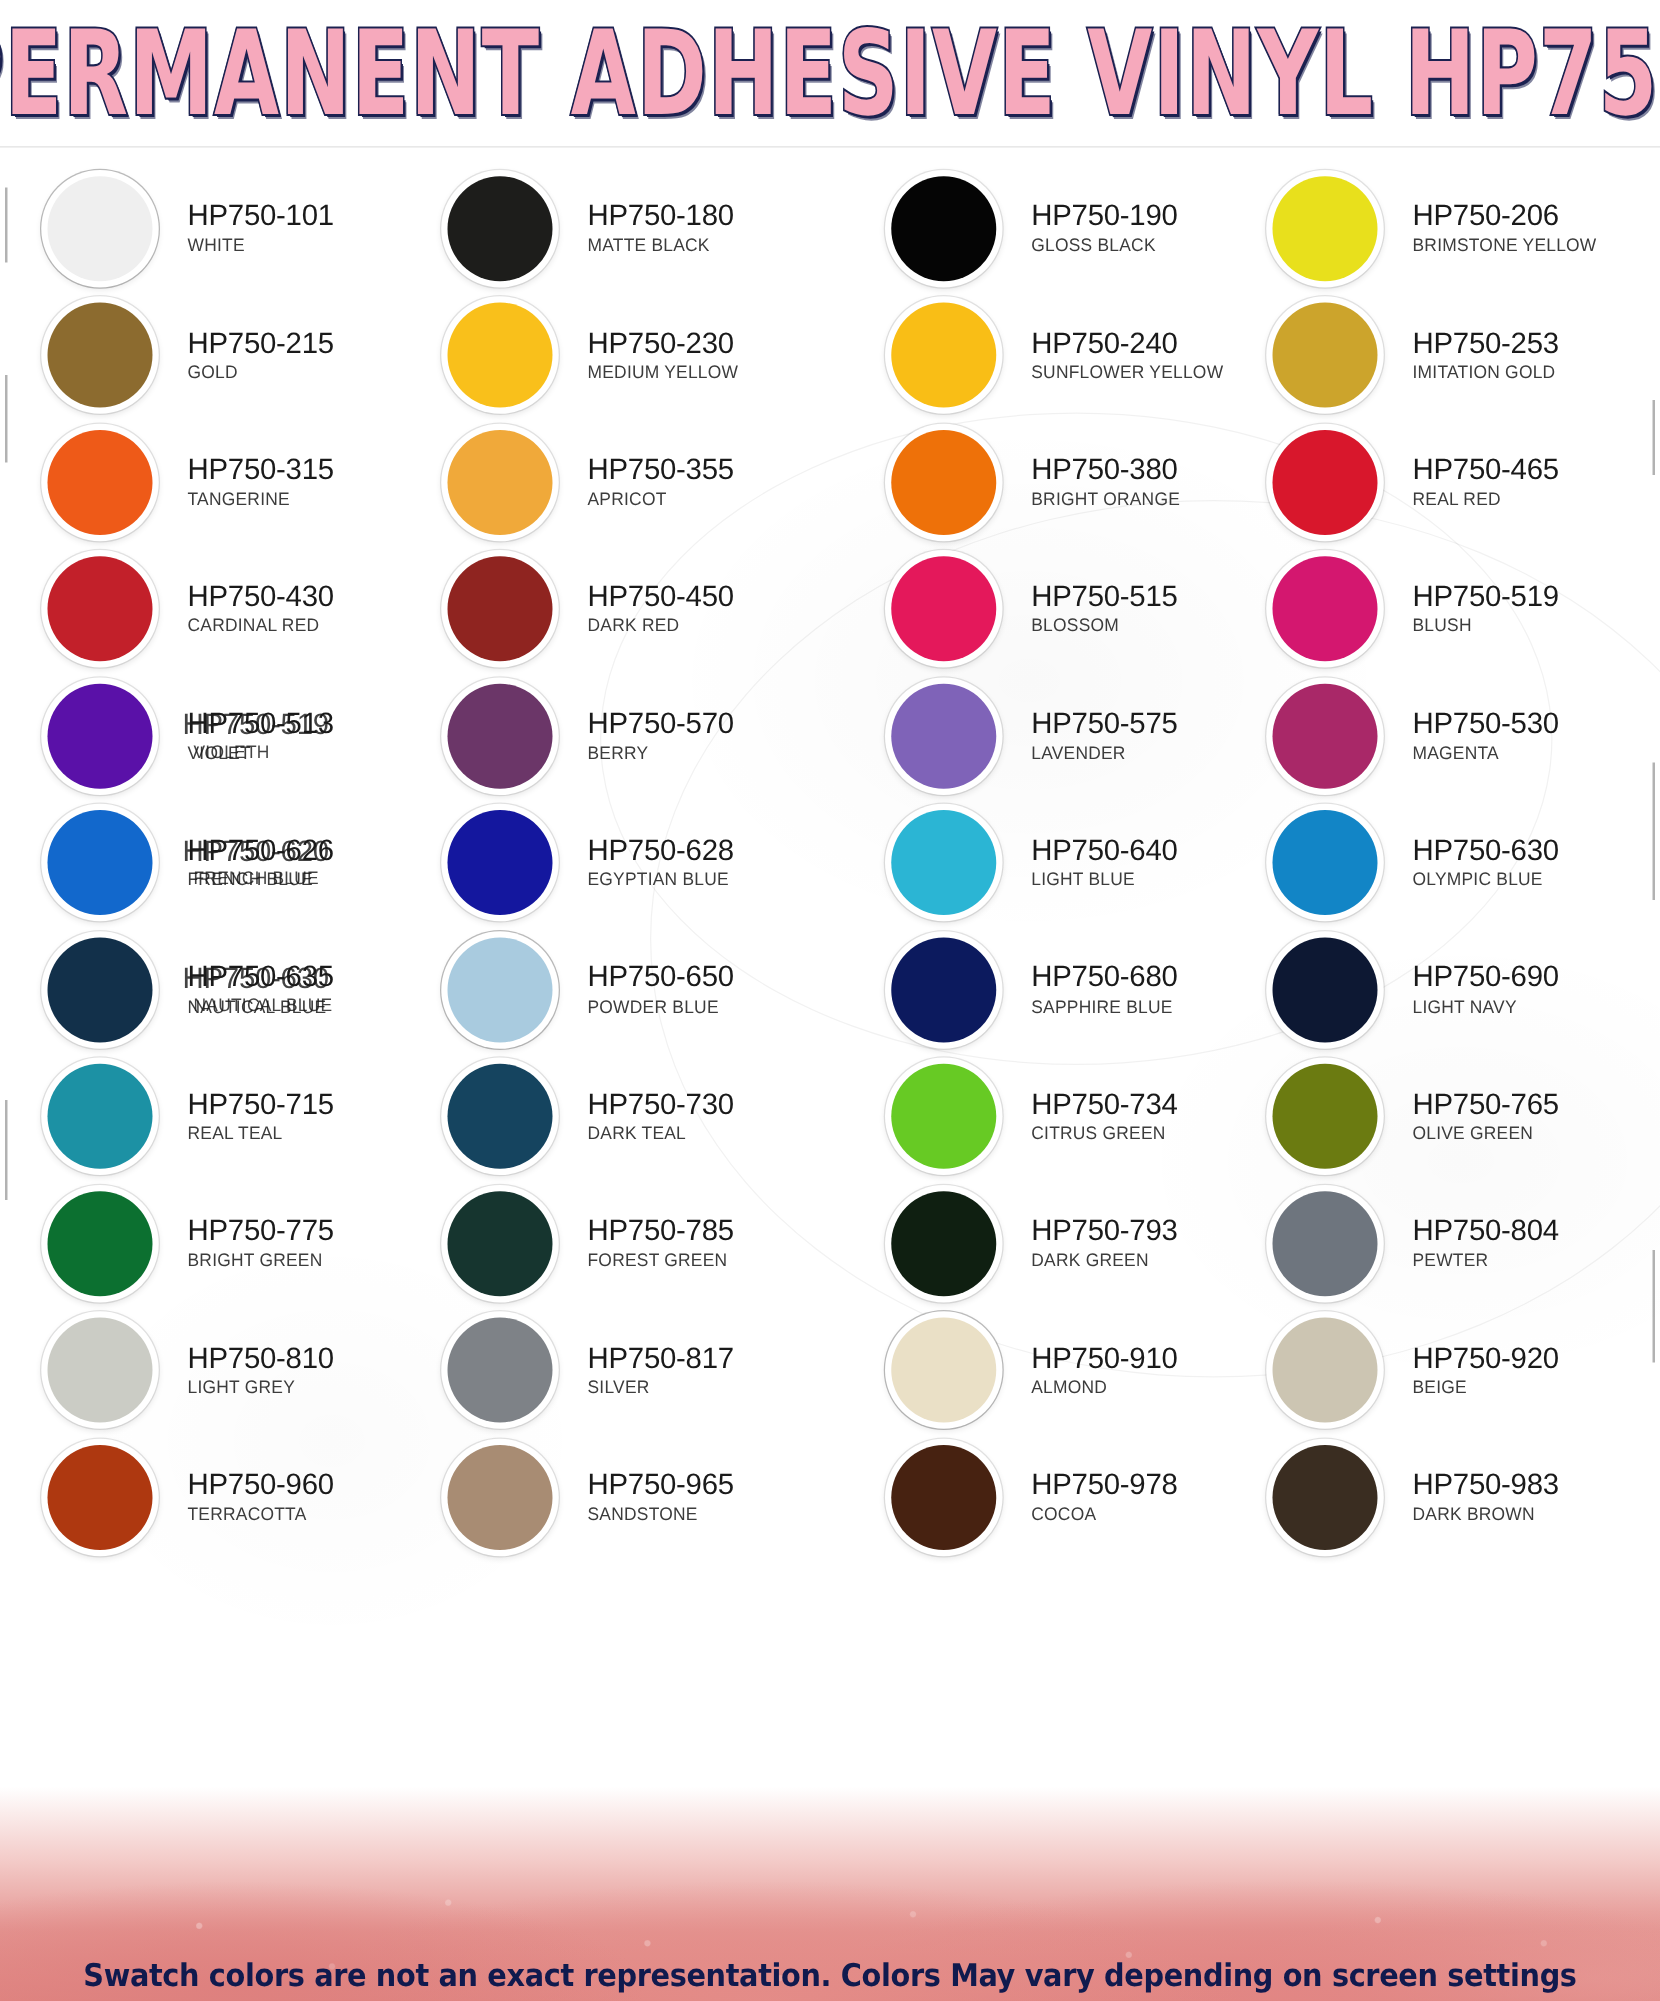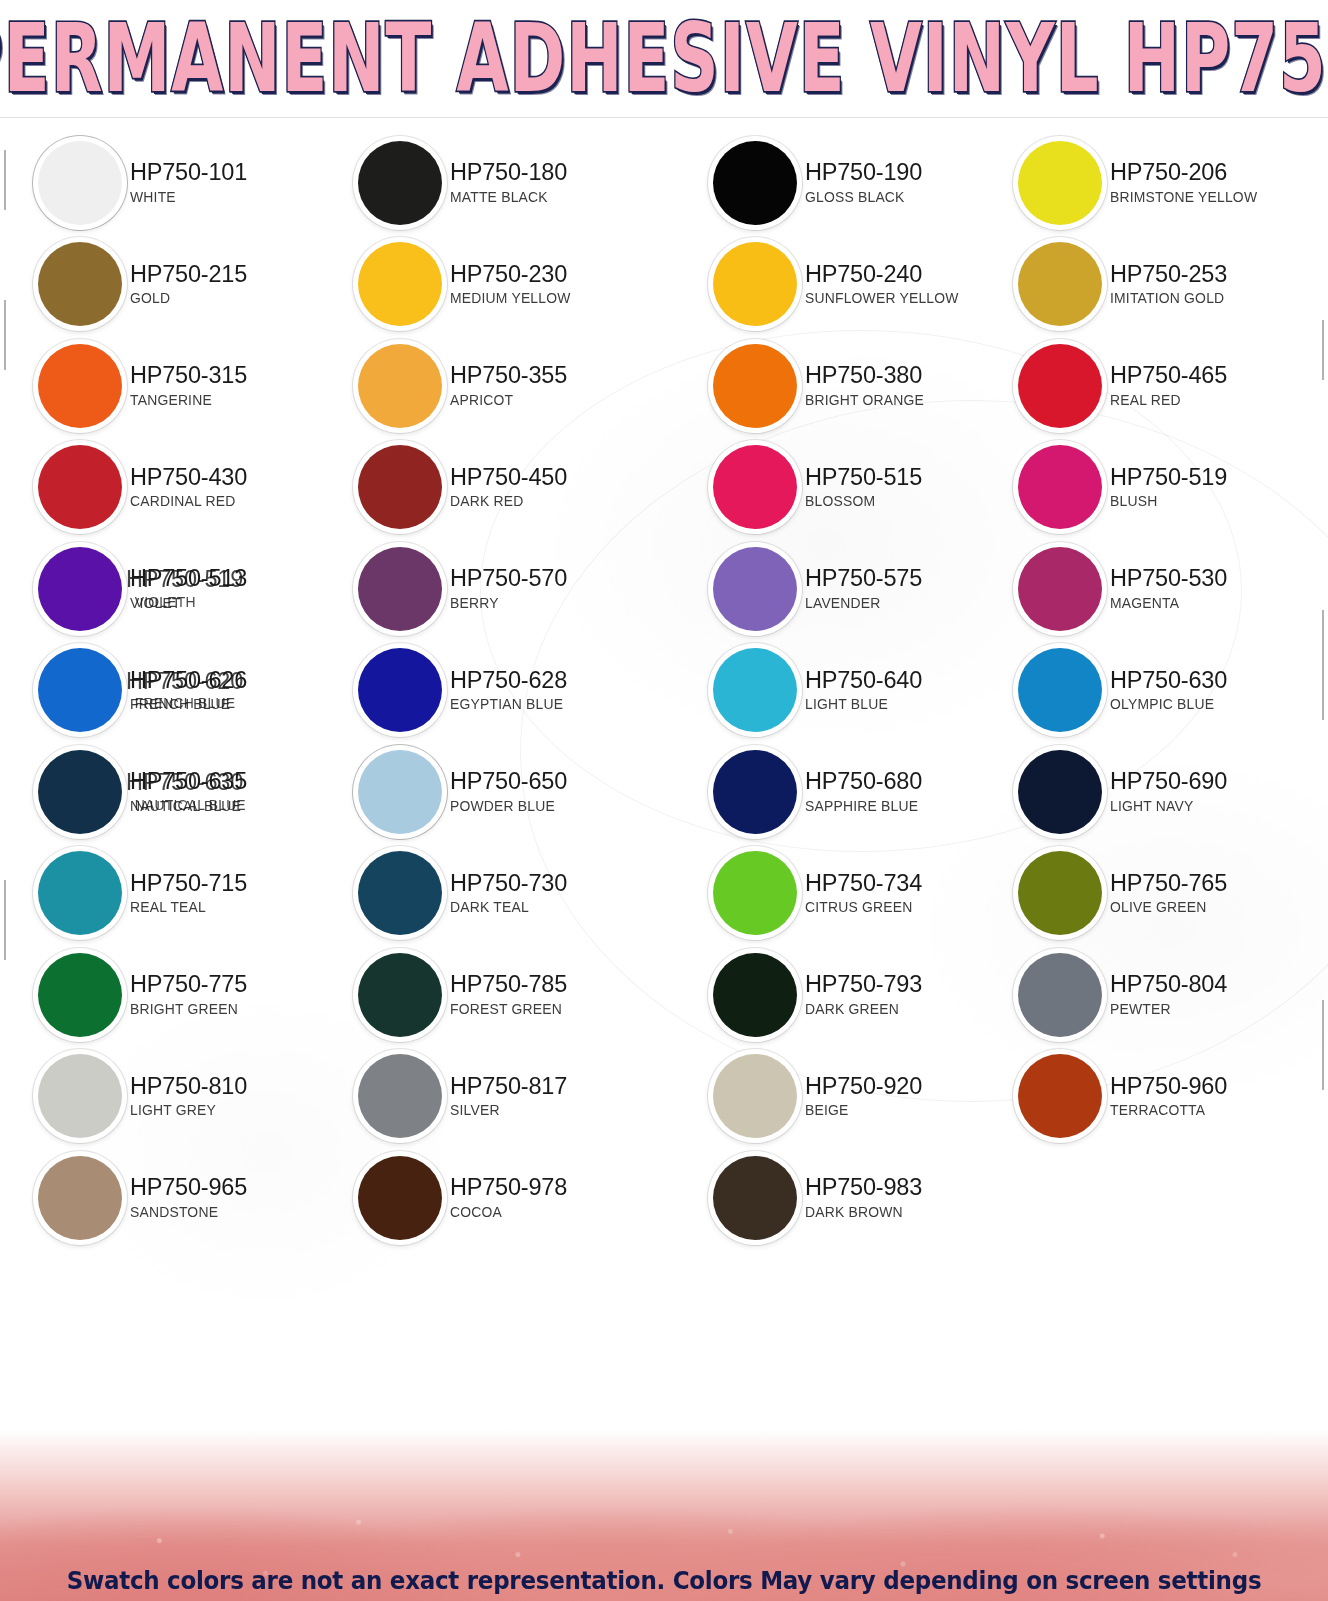--- a/index.html
+++ b/index.html
@@ -74,21 +74,21 @@
       0 2px 5px 5px rgba(0,0,0,.10);
     position:relative;
   }
   .swatch.pale{
     box-shadow:
       0 0 0 5px #ffffff,
       0 0 0 6px rgba(0,0,0,.26),
       0 2px 5px 5px rgba(0,0,0,.09);
   }
   .labels{
-    margin-left:8px;
+    margin-left:28px;
     display:flex;flex-direction:column;justify-content:center;
     line-height:1;
   }
   .code{
     font-size:23.5px;
     color:#1a1a1a;
     letter-spacing:-.2px;
     white-space:nowrap;
     margin-bottom:5px;
   }
@@ -434,20 +434,27 @@
       </div>
     </div>
     <div class="cell">
       <div class="swatch" style="background: rgb(126, 130, 135);"></div>
       <div class="labels">
         <div class="code">HP750-817</div>
         <div class="name">SILVER</div>
       </div>
     </div>
     <div class="cell">
+      <div class="swatch pale" style="background: rgb(234, 224, 198);"></div>
+      <div class="labels">
+        <div class="code">HP750-910</div>
+        <div class="name">ALMOND</div>
+      </div>
+    </div>
+    <div class="cell">
       <div class="swatch" style="background: rgb(204, 197, 178);"></div>
       <div class="labels">
         <div class="code">HP750-920</div>
         <div class="name">BEIGE</div>
       </div>
     </div>
     <div class="cell">
       <div class="swatch" style="background: rgb(174, 56, 16);"></div>
       <div class="labels">
         <div class="code">HP750-960</div>

